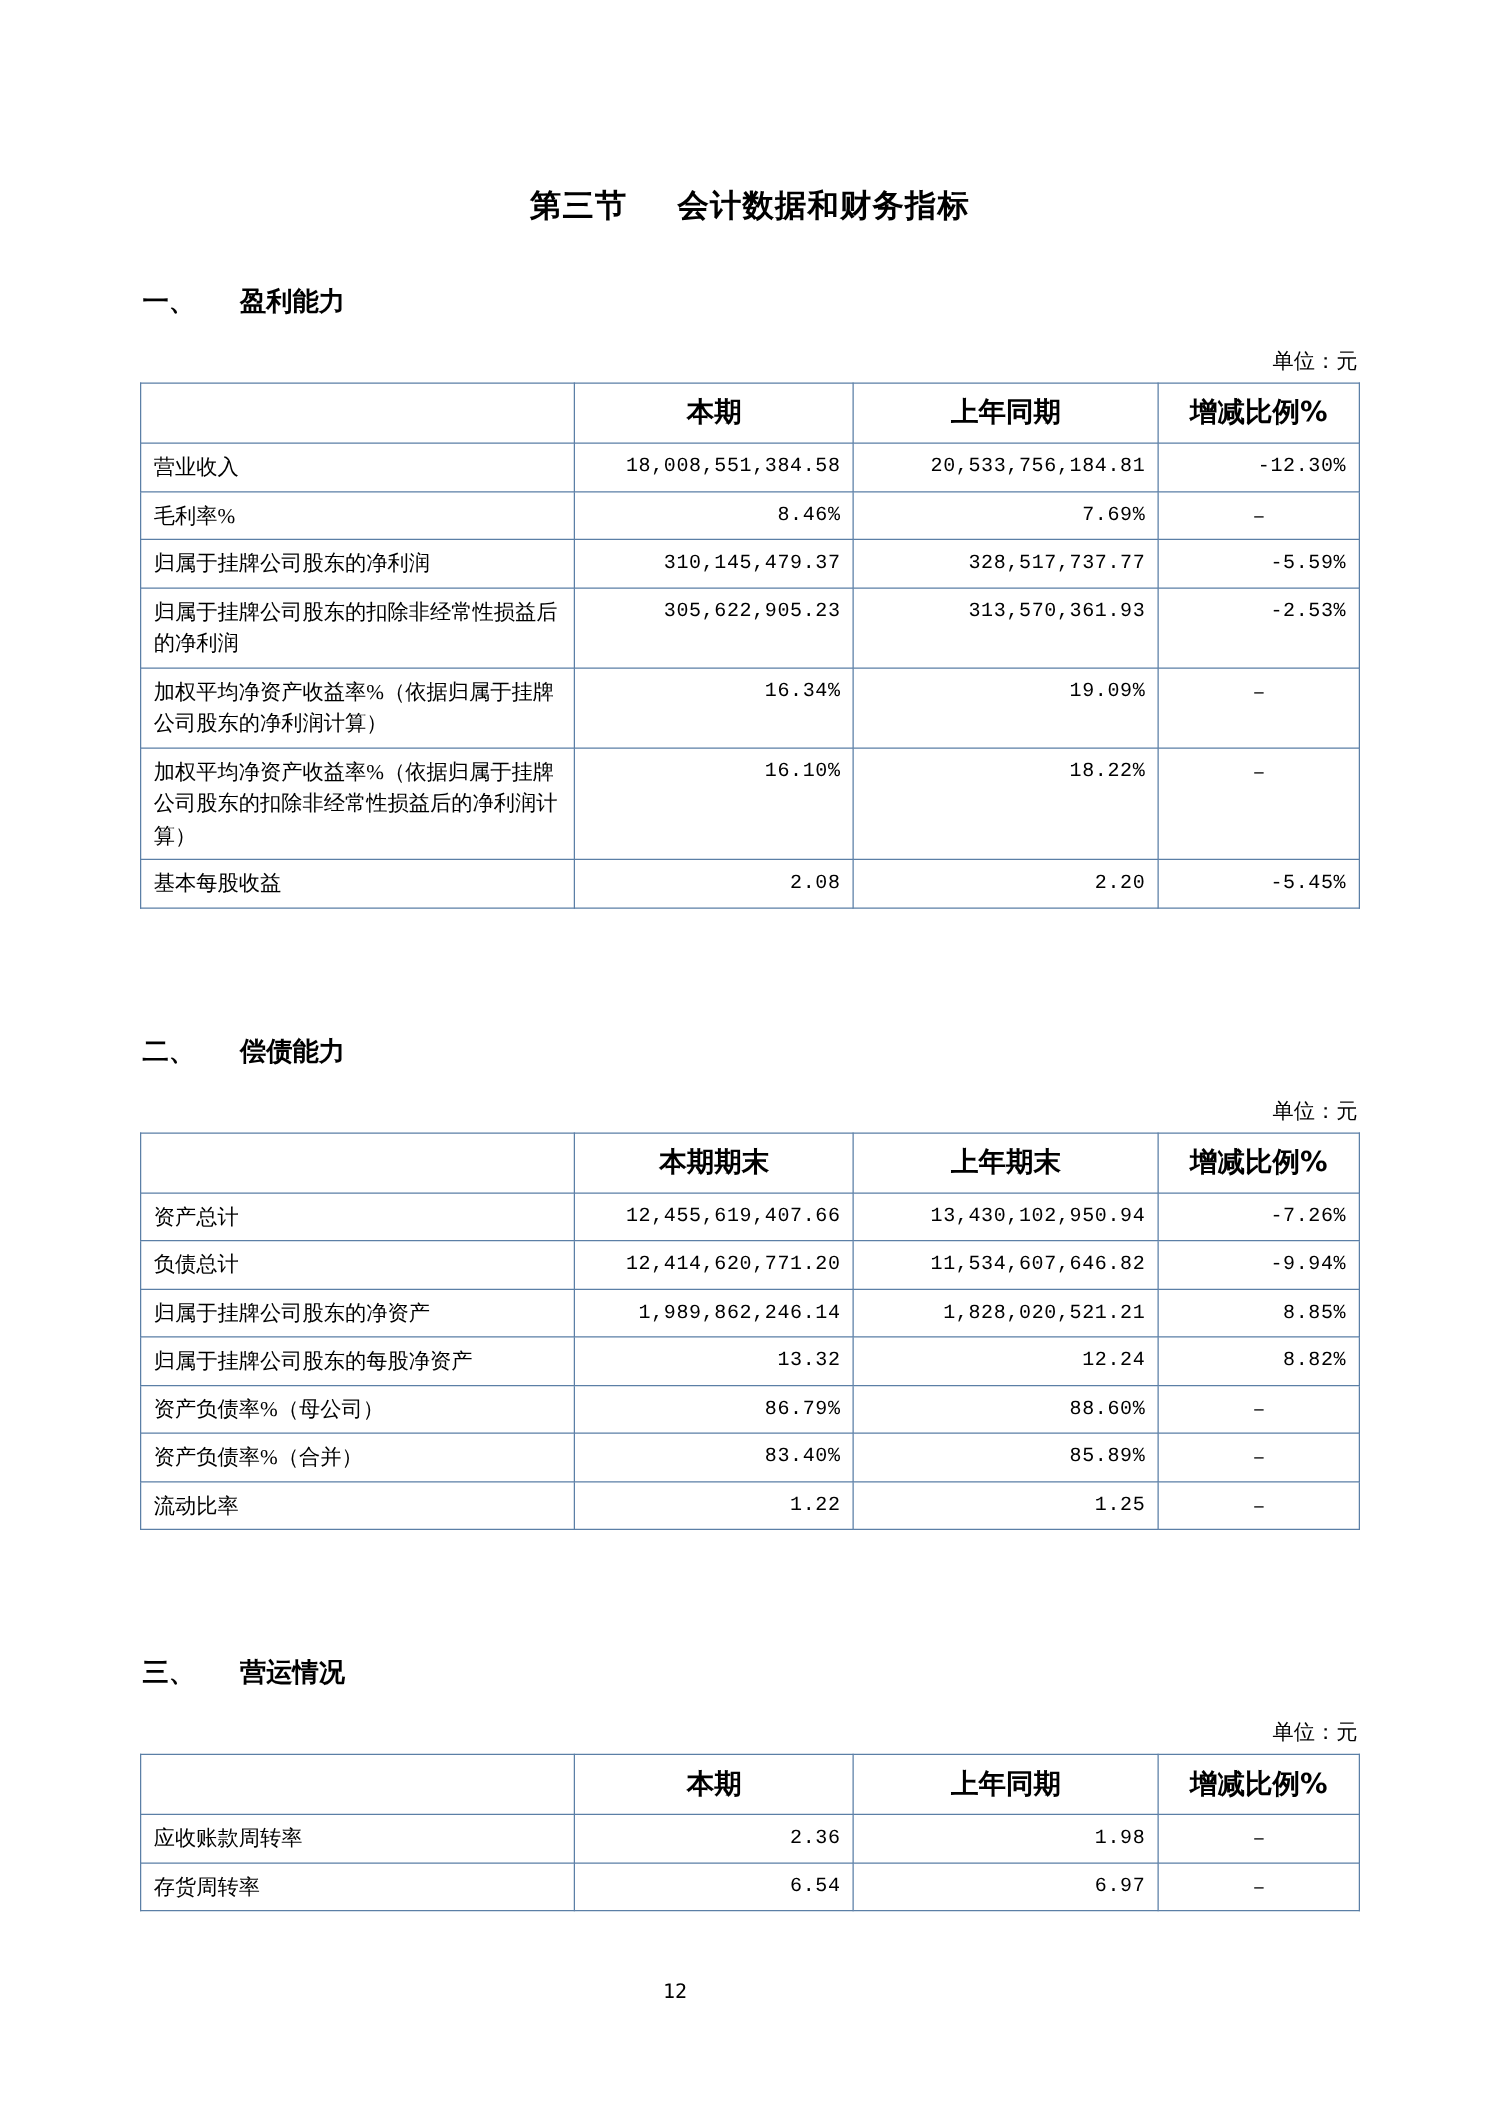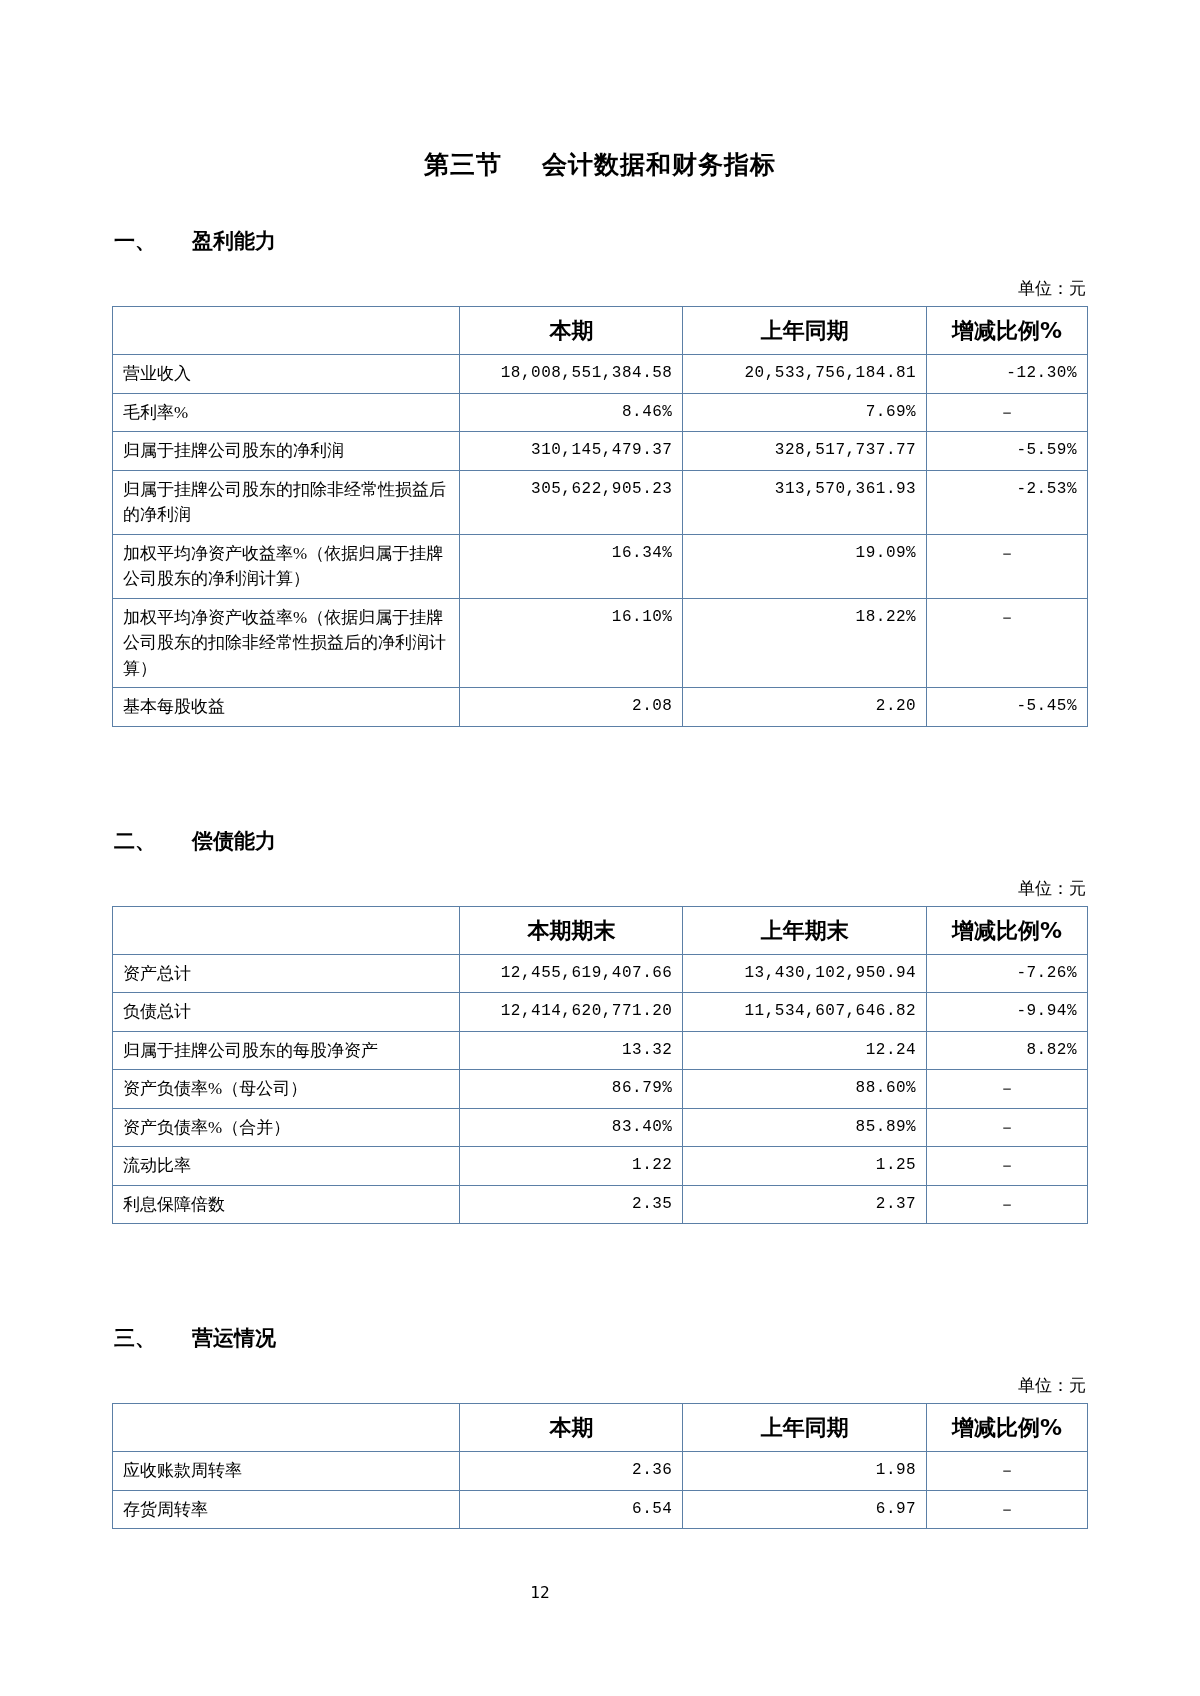--- a/index.html
+++ b/index.html
@@ -200,20 +200,26 @@
         <td class="num">13,430,102,950.94</td>
         <td class="num">-7.26%</td>
       </tr>
       <tr>
         <td class="label">负债总计</td>
         <td class="num">12,414,620,771.20</td>
         <td class="num">11,534,607,646.82</td>
         <td class="num">-9.94%</td>
       </tr>
       <tr>
+        <td class="label">归属于挂牌公司股东的净资产</td>
+        <td class="num">1,989,862,246.14</td>
+        <td class="num">1,828,020,521.21</td>
+        <td class="num">8.85%</td>
+      </tr>
+      <tr>
         <td class="label">归属于挂牌公司股东的每股净资产</td>
         <td class="num">13.32</td>
         <td class="num">12.24</td>
         <td class="num">8.82%</td>
       </tr>
       <tr>
         <td class="label">资产负债率%（母公司）</td>
         <td class="num">86.79%</td>
         <td class="num">88.60%</td>
         <td class="center">－</td>
@@ -221,26 +227,20 @@
       <tr>
         <td class="label">资产负债率%（合并）</td>
         <td class="num">83.40%</td>
         <td class="num">85.89%</td>
         <td class="center">－</td>
       </tr>
       <tr>
         <td class="label">流动比率</td>
         <td class="num">1.22</td>
         <td class="num">1.25</td>
-        <td class="center">－</td>
-      </tr>
-      <tr>
-        <td class="label">利息保障倍数</td>
-        <td class="num">2.35</td>
-        <td class="num">2.37</td>
         <td class="center">－</td>
       </tr>
     </tbody>
   </table>
 
   <div class="spacer-md"></div>
 
   <div class="section-heading">
     <span class="num">三、</span><span>营运情况</span>
   </div>

